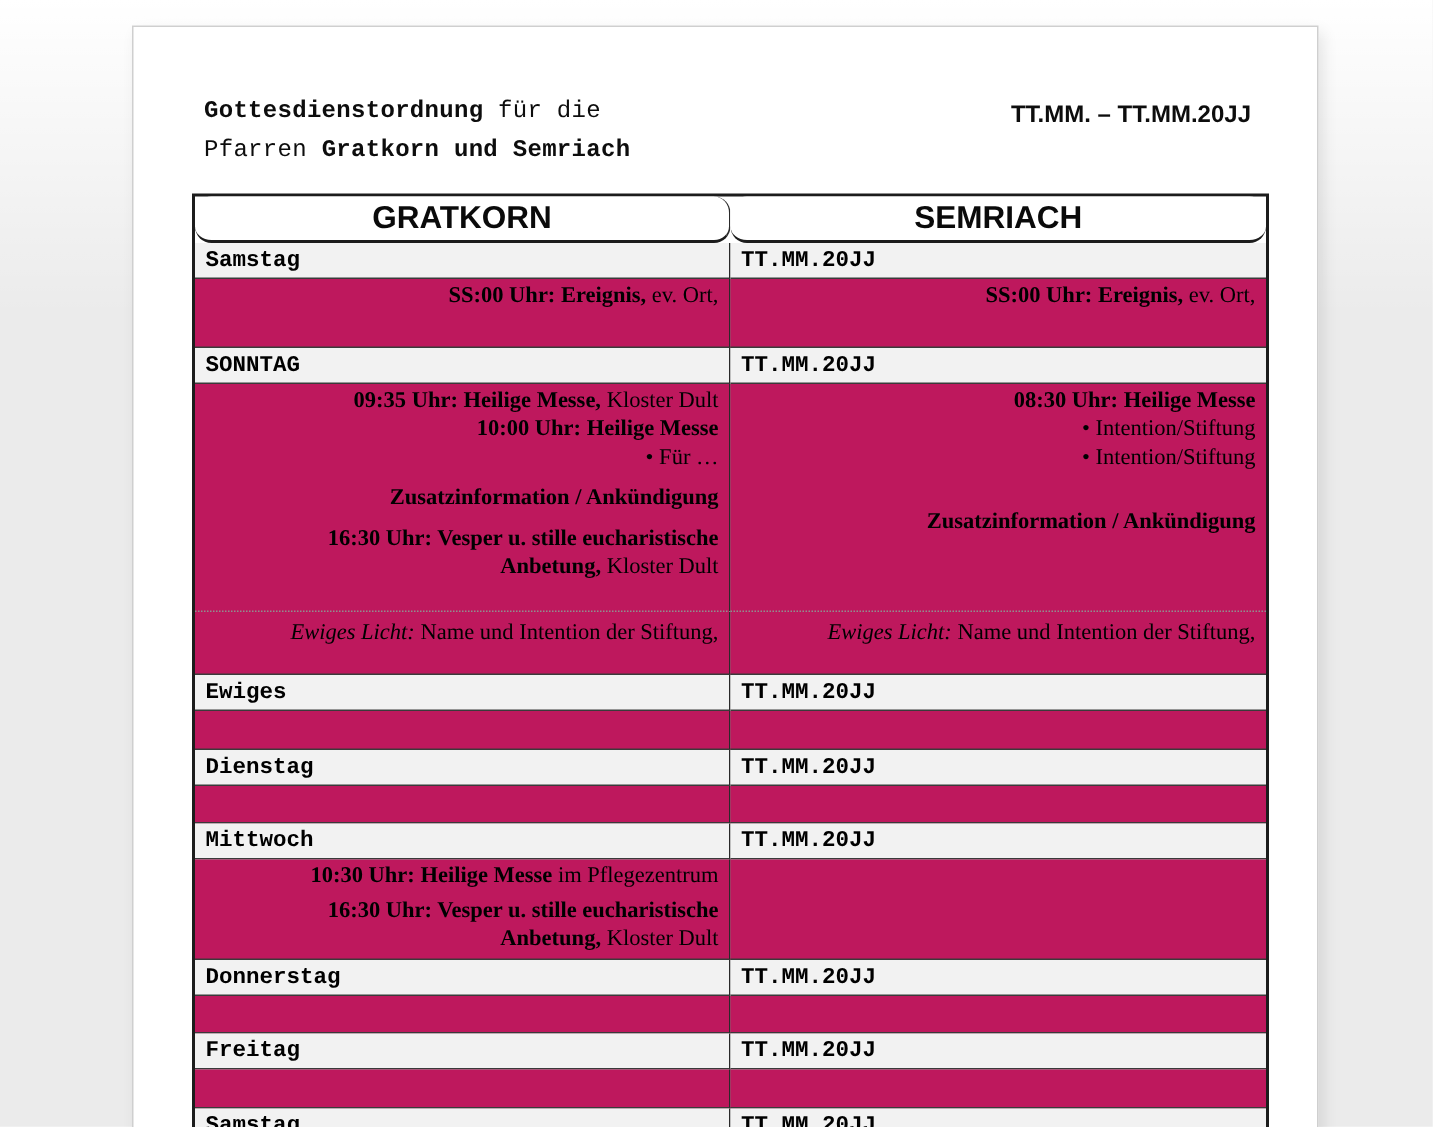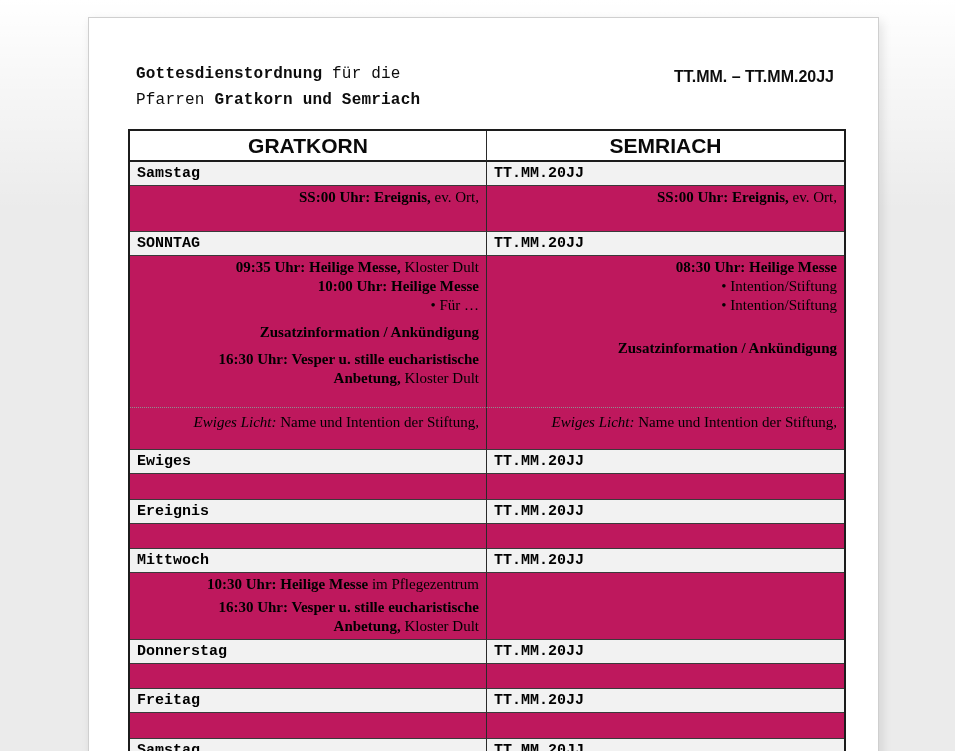--- a/index.html
+++ b/index.html
@@ -50,20 +50,21 @@
     width: 50%;
     height: 31px;
     font-family: "Liberation Sans", sans-serif;
     font-size: 21px;
     font-weight: bold;
     color: #0a0a0a;
     text-align: center;
     vertical-align: middle;
     border-bottom: 2px solid #1c1c1c;
     background: #ffffff;
+    border-radius: 11px;
   }
   table.schedule th:first-child { border-right: 1px solid #2a2a2a; }
   table.schedule td {
     vertical-align: top;
     border-bottom: 1px solid #3a3a3a;
     padding: 2px 7px 2px 7px;
     font-size: 15px;
     color: #000;
   }
   table.schedule td:first-child { border-right: 1px solid #2a2a2a; }
@@ -157,21 +158,21 @@
           <td>
             <div class="line"><span class="b">TT.MM.20JJ</span></div>
           </td>
         </tr>
         <tr class="content">
           <td style="height: 26px;"></td>
           <td style="height: 26px;"></td>
         </tr>
         <tr class="day">
           <td>
-            <div class="line"><span class="b">Ereignis</span></div>
+            <div class="line"><span class="b">Dienstag</span></div>
           </td>
           <td>
             <div class="line"><span class="b">TT.MM.20JJ</span></div>
           </td>
         </tr>
         <tr class="content">
           <td style="height: 25px;"></td>
           <td style="height: 25px;"></td>
         </tr>
         <tr class="day">

